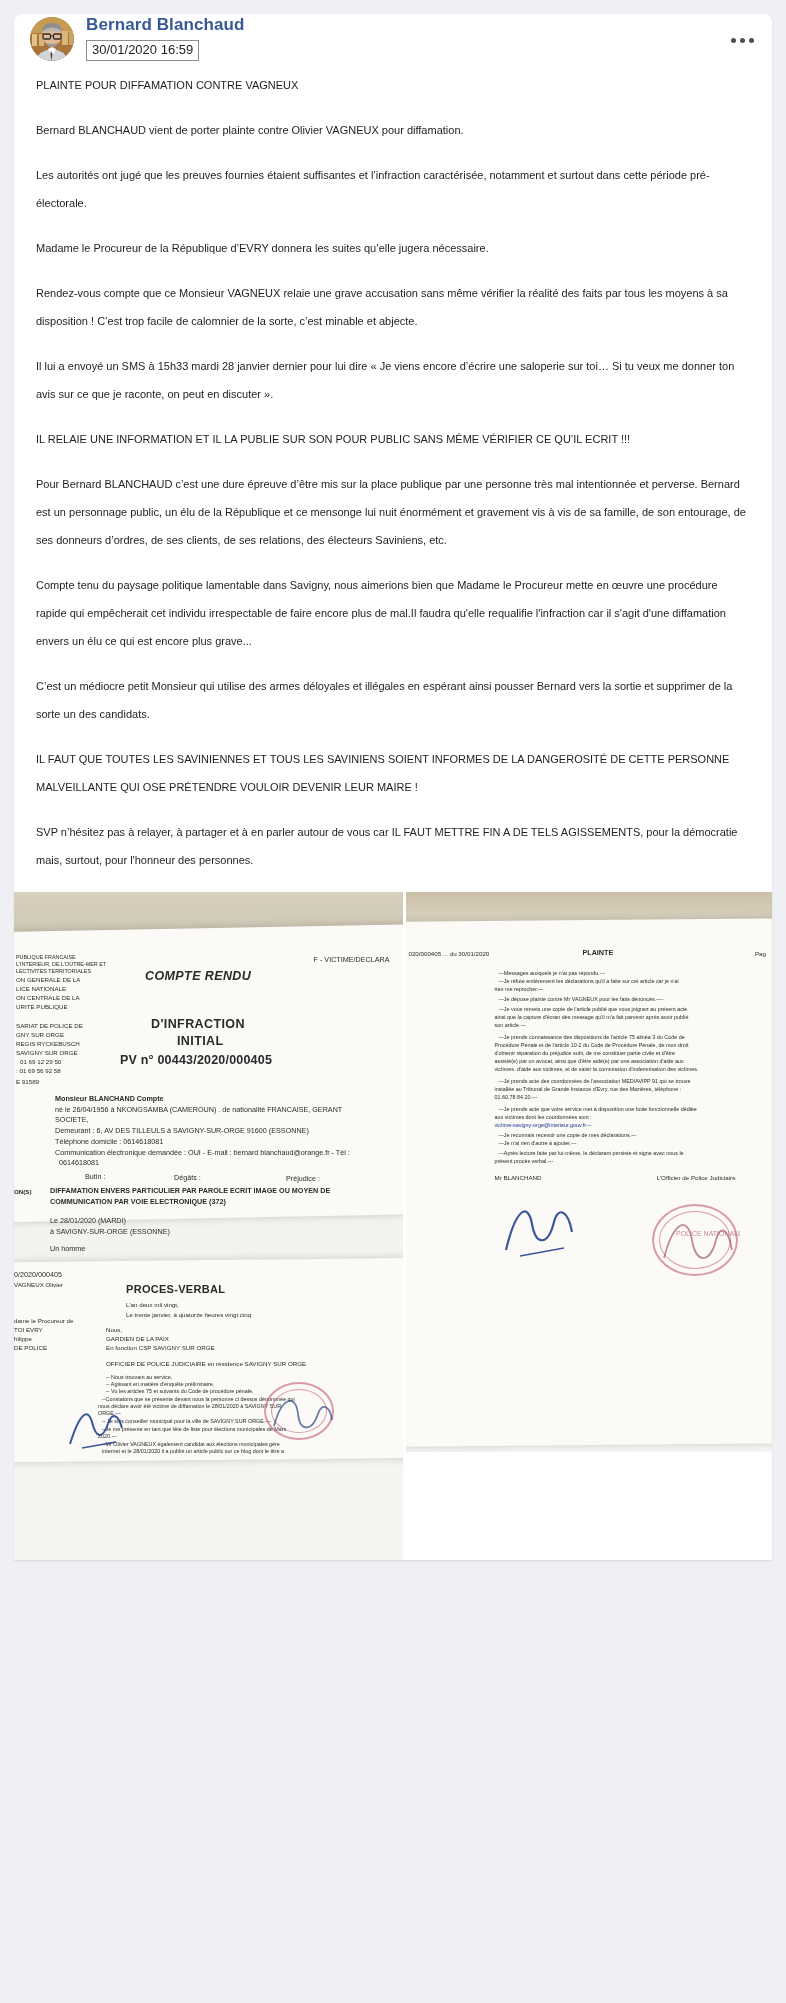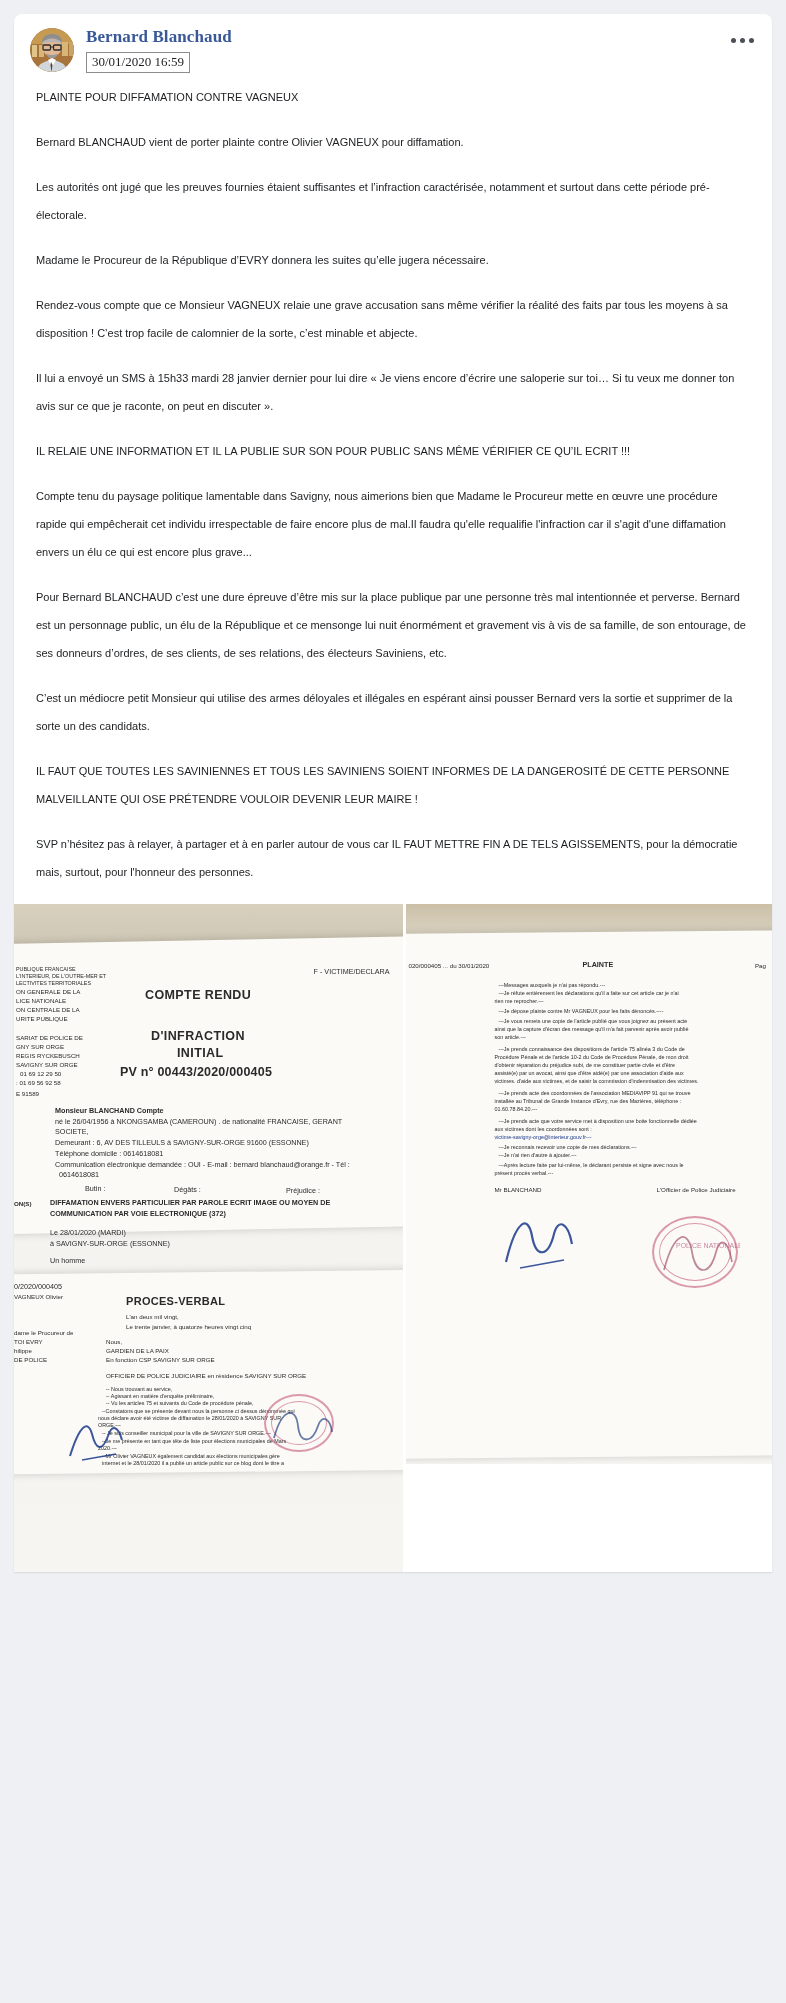--- a/index.html
+++ b/index.html
@@ -17,24 +17,23 @@
   }
   .post-card {
     background: #ffffff;
     border-radius: 8px 8px 0 0;
     overflow: hidden;
     box-shadow: 0 1px 2px rgba(0,0,0,0.10);
   }
   
   .post-header {
     display: flex;
-    align-items: center;
-    padding: 12px 16px 4px 16px;
+    align-items: flex-end;
+    padding: 0 16px 4px 16px;
     position: relative;
-    font-family: Liberation Serif, serif;
   }
   .avatar {
     width: 44px; height: 44px;
     border-radius: 50%;
     flex: 0 0 44px;
     overflow: hidden;
     background: #b99b6d;
     position: relative;
   }
   .avatar svg { display:block; width:44px; height:44px; }
@@ -186,22 +185,22 @@
     </div>
 
     <div class="post-body">
       <p>PLAINTE POUR DIFFAMATION CONTRE VAGNEUX</p>
       <p>Bernard BLANCHAUD vient de porter plainte contre Olivier VAGNEUX pour diffamation.</p>
       <p>Les autorités ont jugé que les preuves fournies étaient suffisantes et l’infraction caractérisée, notamment et surtout dans cette période pré-électorale.</p>
       <p>Madame le Procureur de la République d’EVRY donnera les suites qu’elle jugera nécessaire.</p>
       <p>Rendez-vous compte que ce Monsieur VAGNEUX relaie une grave accusation sans même vérifier la réalité des faits par tous les moyens à sa disposition ! C’est trop facile de calomnier de la sorte, c’est minable et abjecte.</p>
       <p>Il lui a envoyé un SMS à 15h33 mardi 28 janvier dernier pour lui dire « Je viens encore d’écrire une saloperie sur toi… Si tu veux me donner ton avis sur ce que je raconte, on peut en discuter ».</p>
       <p>IL RELAIE UNE INFORMATION ET IL LA PUBLIE SUR SON POUR PUBLIC SANS MÊME VÉRIFIER CE QU’IL ECRIT !!!</p>
+      <p>Pour Bernard BLANCHAUD c’est une dure épreuve d’être mis sur la place publique par une personne très mal intentionnée et perverse. Bernard est un personnage public, un élu de la République et ce mensonge lui nuit énormément et gravement vis à vis de sa famille, de son entourage, de ses donneurs d’ordres, de ses clients, de ses relations, des électeurs Saviniens, etc.</p>
       <p>Compte tenu du paysage politique lamentable dans Savigny, nous aimerions bien que Madame le Procureur mette en œuvre une procédure rapide qui empêcherait cet individu irrespectable de faire encore plus de mal.Il faudra qu'elle requalifie l'infraction car il s'agit d'une diffamation envers un élu ce qui est encore plus grave...</p>
-      <p>Pour Bernard BLANCHAUD c’est une dure épreuve d’être mis sur la place publique par une personne très mal intentionnée et perverse. Bernard est un personnage public, un élu de la République et ce mensonge lui nuit énormément et gravement vis à vis de sa famille, de son entourage, de ses donneurs d’ordres, de ses clients, de ses relations, des électeurs Saviniens, etc.</p>
       <p>C’est un médiocre petit Monsieur qui utilise des armes déloyales et illégales en espérant ainsi pousser Bernard vers la sortie et supprimer de la sorte un des candidats.</p>
       <p>IL FAUT QUE TOUTES LES SAVINIENNES ET TOUS LES SAVINIENS SOIENT INFORMES DE LA DANGEROSITÉ DE CETTE PERSONNE MALVEILLANTE QUI OSE PRÉTENDRE VOULOIR DEVENIR LEUR MAIRE !</p>
       <p>SVP n’hésitez pas à relayer, à partager et à en parler autour de vous car IL FAUT METTRE FIN A DE TELS AGISSEMENTS, pour la démocratie mais, surtout, pour l'honneur des personnes.</p>
     </div>
 
     <div class="photo-grid">
 
       <div class="photo left">
         <div class="paperbg"></div>
 
@@ -218,21 +217,21 @@
         <div class="docline tiny2" style="left:2px; top:130px;">SARIAT DE POLICE DE</div>
         <div class="docline tiny2" style="left:2px; top:139px;">GNY SUR ORGE</div>
         <div class="docline tiny2" style="left:2px; top:148px;">REGIS RYCKEBUSCH</div>
         <div class="docline tiny2" style="left:2px; top:157px;">SAVIGNY SUR ORGE</div>
         <div class="docline tiny2" style="left:6px; top:166px;">01 69 12 29 50</div>
         <div class="docline tiny2" style="left:2px; top:175px;">: 01 69 56 92 58</div>
         <div class="docline tiny2" style="left:2px; top:186px;">E  91589</div>
 
         <div class="docline small" style="right:14px; top:63px;">F - VICTIME/DECLARA</div>
 
-        <div class="docline big" style="left:131px; top:83px;">COMPTE RENDU</div>
+        <div class="docline big" style="left:131px; top:76px;font-style:italic;">COMPTE RENDU</div>
         <div class="docline big" style="left:137px; top:124px;">D'INFRACTION</div>
         <div class="docline big" style="left:163px; top:141px;">INITIAL</div>
         <div class="docline pv" style="left:106px; top:160px;">PV n° 00443/2020/000405</div>
 
         <div class="docline small" style="left:41px; top:202px; font-weight:bold;">Monsieur BLANCHAND Compte</div>
         <div class="docline small" style="left:41px; top:213px;">né le 26/04/1956  à NKONGSAMBA (CAMEROUN) . de nationalité FRANCAISE, GERANT</div>
         <div class="docline small" style="left:41px; top:223px;">SOCIETE,</div>
         <div class="docline small" style="left:41px; top:234px;">Demeurant : 6, AV DES TILLEULS à SAVIGNY-SUR-ORGE 91600 (ESSONNE)</div>
         <div class="docline small" style="left:41px; top:245px;">Téléphone domicile : 0614618081</div>
         <div class="docline small" style="left:41px; top:256px;">Communication électronique demandée : OUI - E-mail : bernard blanchaud@orange.fr - Tél :</div>

